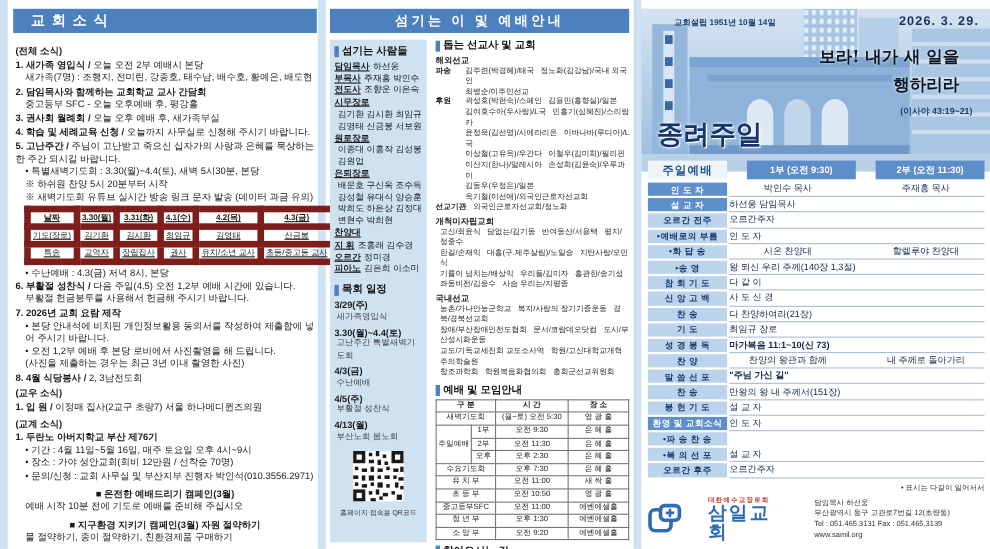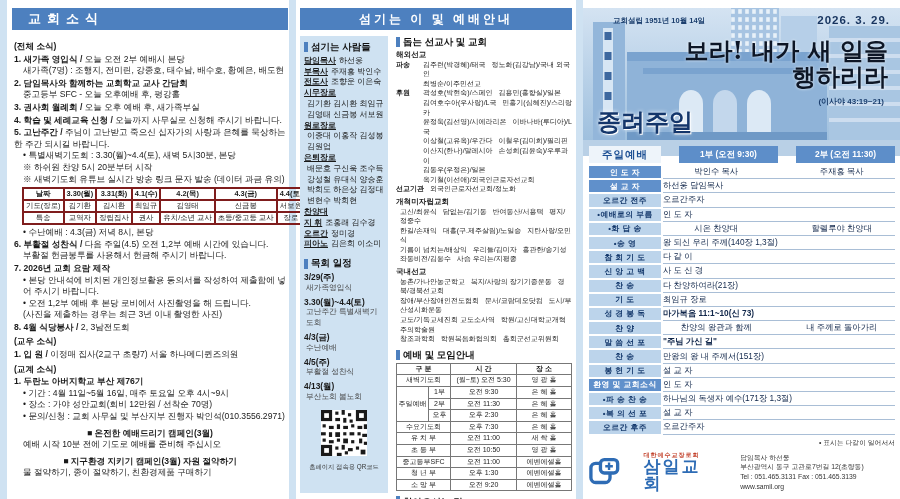--- a/index.html
+++ b/index.html
@@ -10,21 +10,21 @@
   .pre{white-space:pre-line;}
 
   
   .bar-left{left:12px;width:276px;font-size:13px;letter-spacing:6px;line-height:22px;padding-left:16px;box-sizing:border-box;}
   .left-body{position:absolute;left:14px;top:38px;width:272px;font-size:8.6px;line-height:11.6px;}
   .sect{font-weight:bold;margin:3px 0 1px;}
   .li{margin-bottom:1px;}
   .li .t{font-weight:bold;}
   .sub{padding-left:9px;}
   .wtab{border-collapse:collapse;margin:2px 0 2px 8px;font-size:7.4px;line-height:10px;}
-  .wtab td,.wtab th{border:2px solid #7f1d1d;padding:0 2px;text-align:center;font-weight:normal;white-space:nowrap;}
+  .wtab td,.wtab th{border:6px solid #7f1d1d;padding:0 2px;text-align:center;font-weight:normal;white-space:nowrap;text-decoration:underline;}
   .wtab th{font-weight:bold;}
   .camp{margin-top:5px;}
   .camp .t{font-weight:bold;text-align:center;}
 
   
   .bar-mid{left:300px;width:272px;font-size:12px;letter-spacing:3px;line-height:22px;text-align:center;}
   .mid-left{position:absolute;left:300px;top:36px;width:88px;height:457px;background:#cfe2f2;
             box-sizing:border-box;padding:5px 4px;font-size:8px;line-height:10.8px;}
   .mid-right{position:absolute;left:396px;top:36px;width:176px;font-size:7px;line-height:9.6px;color:#222;}
   .stitle{display:flex;align-items:center;gap:3px;font-weight:bold;font-size:9.5px;color:#111;margin:1px 0 3px;}
@@ -41,22 +41,22 @@
   .mtext{flex:1;white-space:pre-wrap;}
   .mtab{border-collapse:collapse;width:100%;font-size:7px;line-height:10.6px;table-layout:fixed;margin-top:2px;}
   .mtab td,.mtab th{border:1px solid #777;text-align:center;padding:0;font-weight:normal;overflow:hidden;}
   .mtab th{font-weight:bold;}
 
   
   .photo{position:absolute;left:583px;top:8px;width:317px;height:148px;overflow:hidden;background:#b9d0e6;}
   .photo svg{position:absolute;left:0;top:0;}
   .founded{position:absolute;left:30px;top:8px;font-size:7.5px;font-weight:bold;color:#1c3f6e;}
   .cdate{position:absolute;right:10px;top:6px;font-size:11.5px;font-weight:bold;color:#16335e;letter-spacing:1px;}
-  .ctitle{position:absolute;right:12px;top:30px;text-align:right;font-family:"DejaVu Serif",serif;
-          font-weight:bold;font-size:24px;line-height:26px;color:#0d1626;text-shadow:0 0 3px rgba(255,255,255,.8);}
+  .ctitle{position:absolute;right:28px;top:30px;text-align:right;font-family:"DejaVu Serif",serif;
+          font-weight:bold;font-size:15px;line-height:26px;color:#0d1626;text-shadow:0 0 3px rgba(255,255,255,.8);}
   .cverse{position:absolute;right:16px;top:88px;font-size:8px;font-weight:bold;color:#1c3f6e;}
   .csunday{position:absolute;left:14px;top:98px;font-family:"DejaVu Serif",serif;font-weight:bold;
            font-size:24px;color:#14366b;text-shadow:0 0 4px #fff,1px 1px 0 #fff;}
   .worship{position:absolute;left:589px;top:146px;width:306px;}
   .whead{display:flex;height:17px;margin-bottom:2px;}
   .whead .wl{width:72px;background:#eef4fa;color:#1d4f93;font-weight:bold;font-size:10.5px;letter-spacing:1px;
              display:flex;align-items:center;justify-content:center;}
   .part{flex:1;background:#5d8ec9;color:#fff;font-weight:bold;font-size:8.4px;display:flex;align-items:center;
         justify-content:center;margin-left:18px;}
   .wrow{display:flex;height:14.2px;}
@@ -599,23 +599,20 @@
       </div>
     </div>
   <div class="wrow">
       <div class="wlabel dark">환영 및 교회소식</div>
       <div class="wcontent">
         <span>인 도 자</span>
       </div>
     </div>
   <div class="wrow">
       <div class="wlabel">•파 송 찬 송</div>
-      <div class="wcontent">
-        <span>하나님의 독생자 예수(171장 1,3절)</span>
-      </div>
     </div>
   <div class="wrow">
       <div class="wlabel">•복 의 선 포</div>
       <div class="wcontent">
         <span>설 교 자</span>
       </div>
     </div>
   <div class="wrow">
       <div class="wlabel">오르간 후주</div>
       <div class="wcontent">

